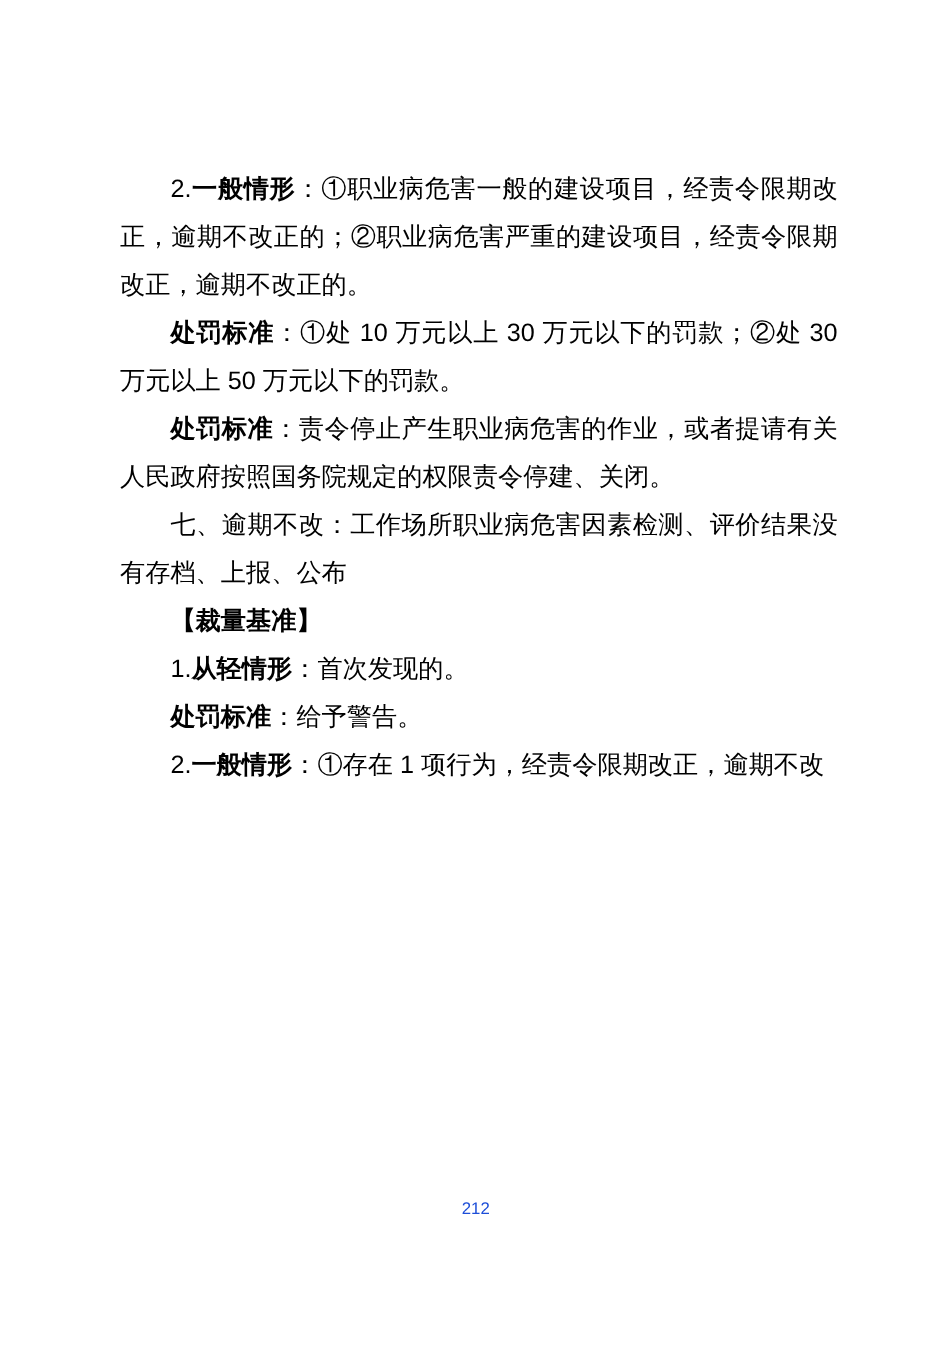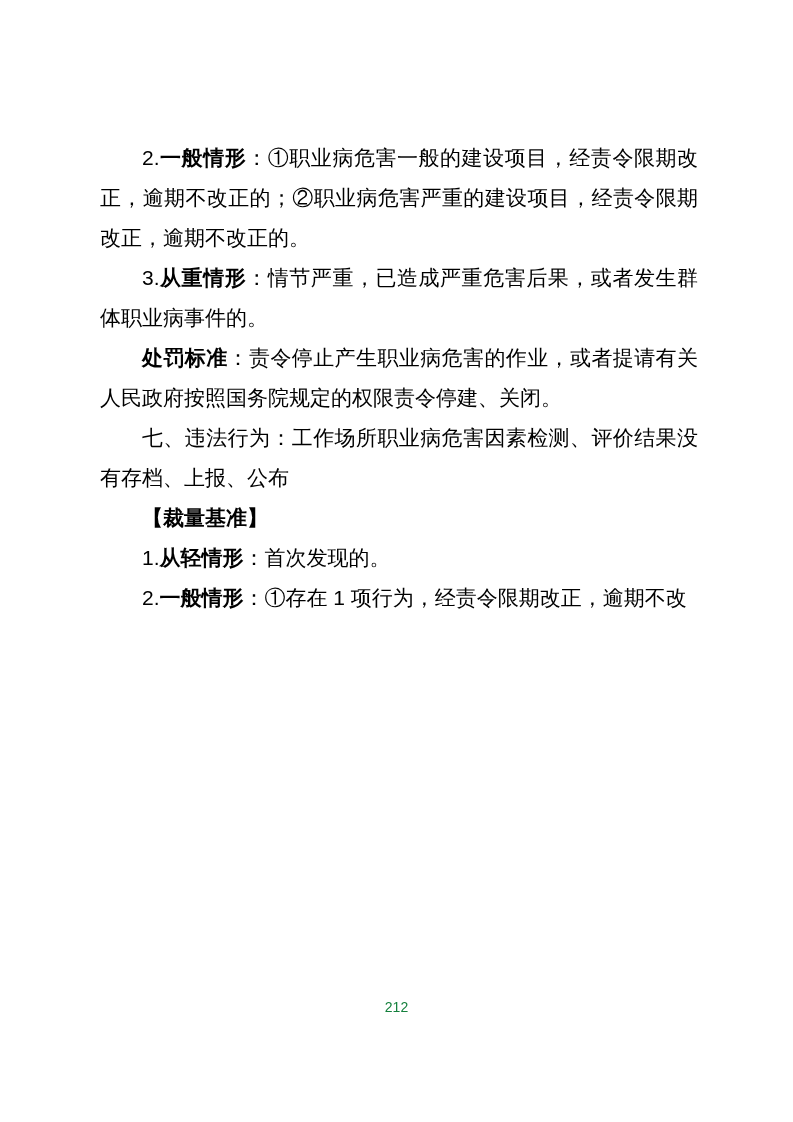--- a/index.html
+++ b/index.html
@@ -43,32 +43,33 @@
   p.para span.bold { font-weight: bold; }
   p.para.all-bold span { font-weight: bold; }
   .page-footer {
     position: absolute;
     left: 0;
     top: 997px;
     width: 793px;
     text-align: center;
     font-size: 14px;
     line-height: 20px;
-    color: #15803d;
+    color: #1d4ed8;
   }
 </style>
 </head>
 <body>
 
 <div class="doc-page">
   <div class="doc-body">
       <p class="para"><span class="">2.</span><span class="bold">一般情形</span><span class="">：①职业病危害一般的建设项目，经责令限期改正，逾期不改正的；②职业病危害严重的建设项目，经责令限期改正，逾期不改正的。</span></p>
-      <p class="para"><span class="">3.</span><span class="bold">从重情形</span><span class="">：情节严重，已造成严重危害后果，或者发生群体职业病事件的。</span></p>
+      <p class="para"><span class="bold">处罚标准</span><span class="">：①处 10 万元以上 30 万元以下的罚款；②处 30 万元以上 50 万元以下的罚款。</span></p>
       <p class="para"><span class="bold">处罚标准</span><span class="">：责令停止产生职业病危害的作业，或者提请有关人民政府按照国务院规定的权限责令停建、关闭。</span></p>
-      <p class="para"><span class="">七、违法行为：工作场所职业病危害因素检测、评价结果没有存档、上报、公布</span></p>
+      <p class="para"><span class="">七、逾期不改：工作场所职业病危害因素检测、评价结果没有存档、上报、公布</span></p>
       <p class="para all-bold"><span class="bold">【裁量基准】</span></p>
       <p class="para"><span class="">1.</span><span class="bold">从轻情形</span><span class="">：首次发现的。</span></p>
+      <p class="para"><span class="bold">处罚标准</span><span class="">：给予警告。</span></p>
       <p class="para"><span class="">2.</span><span class="bold">一般情形</span><span class="">：①存在 1 项行为，经责令限期改正，逾期不改</span></p>
     </div>
   <div class="page-footer">
     <span>212</span>
   </div>
 </div>
 
 </body></html>

